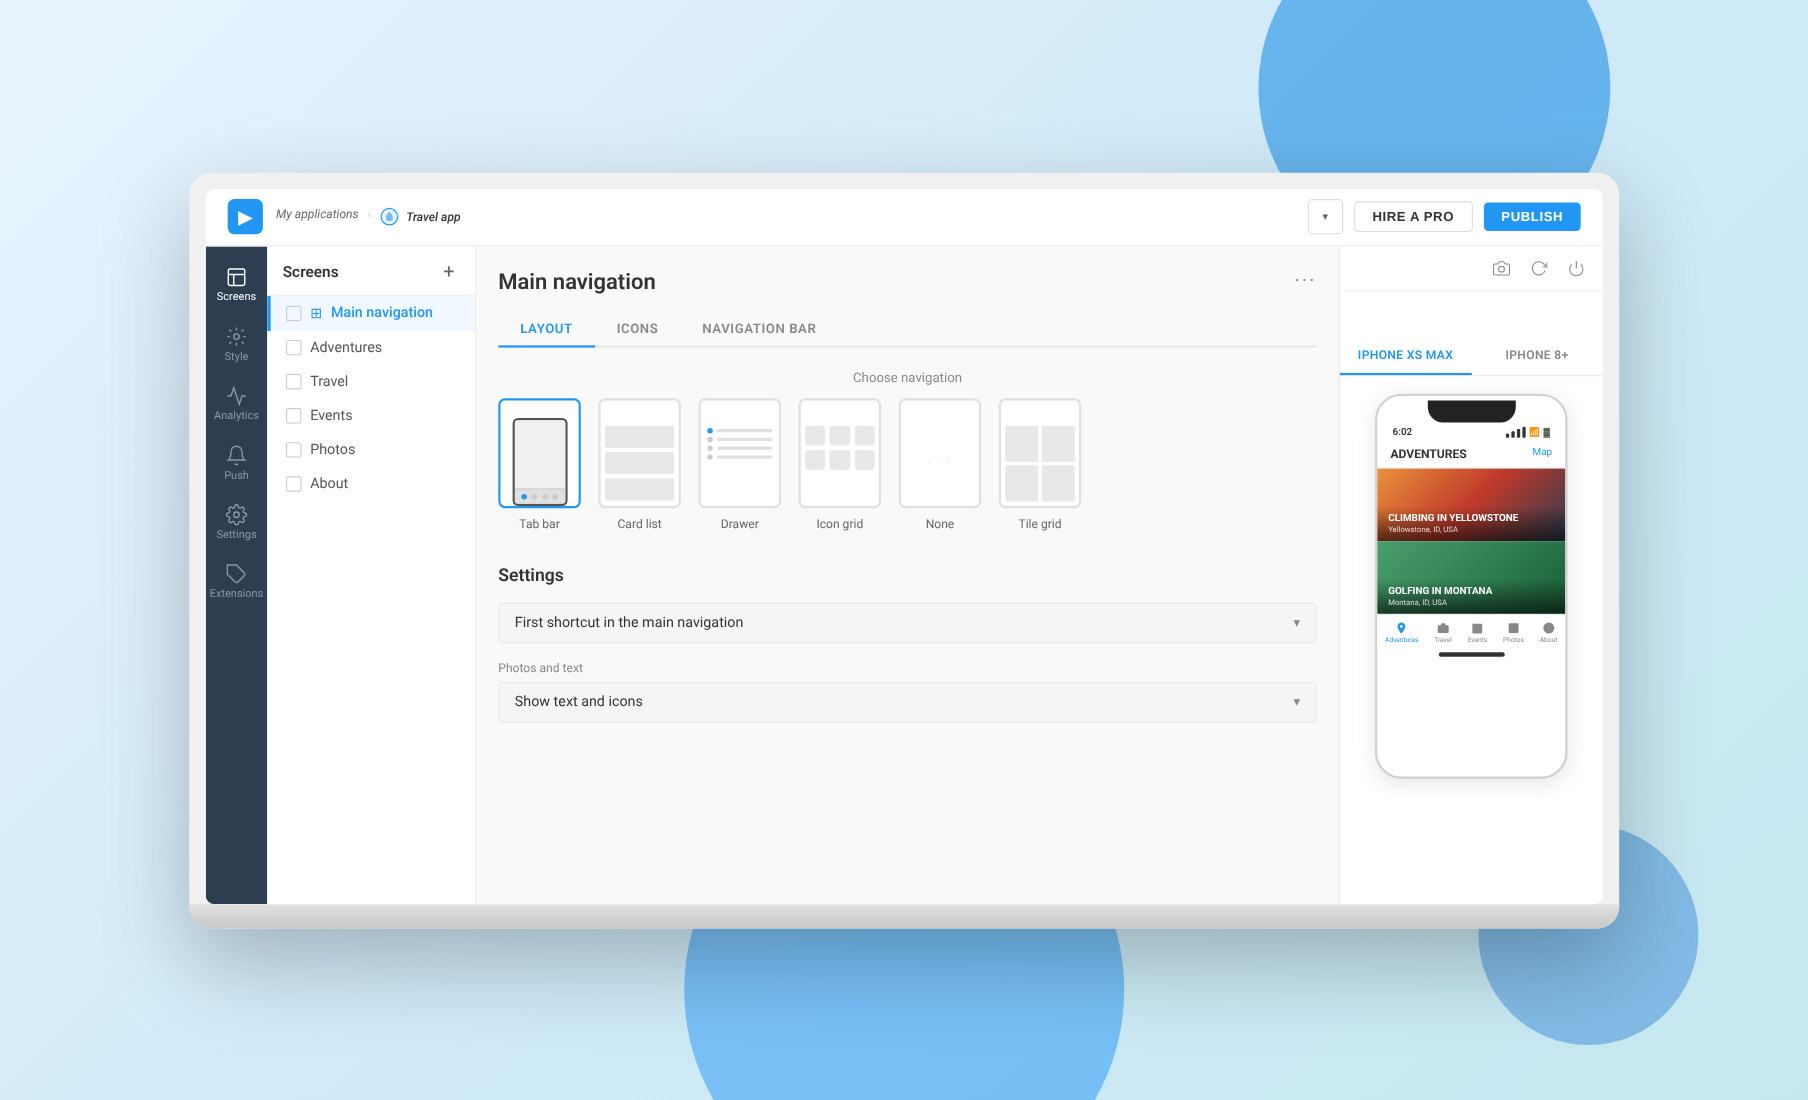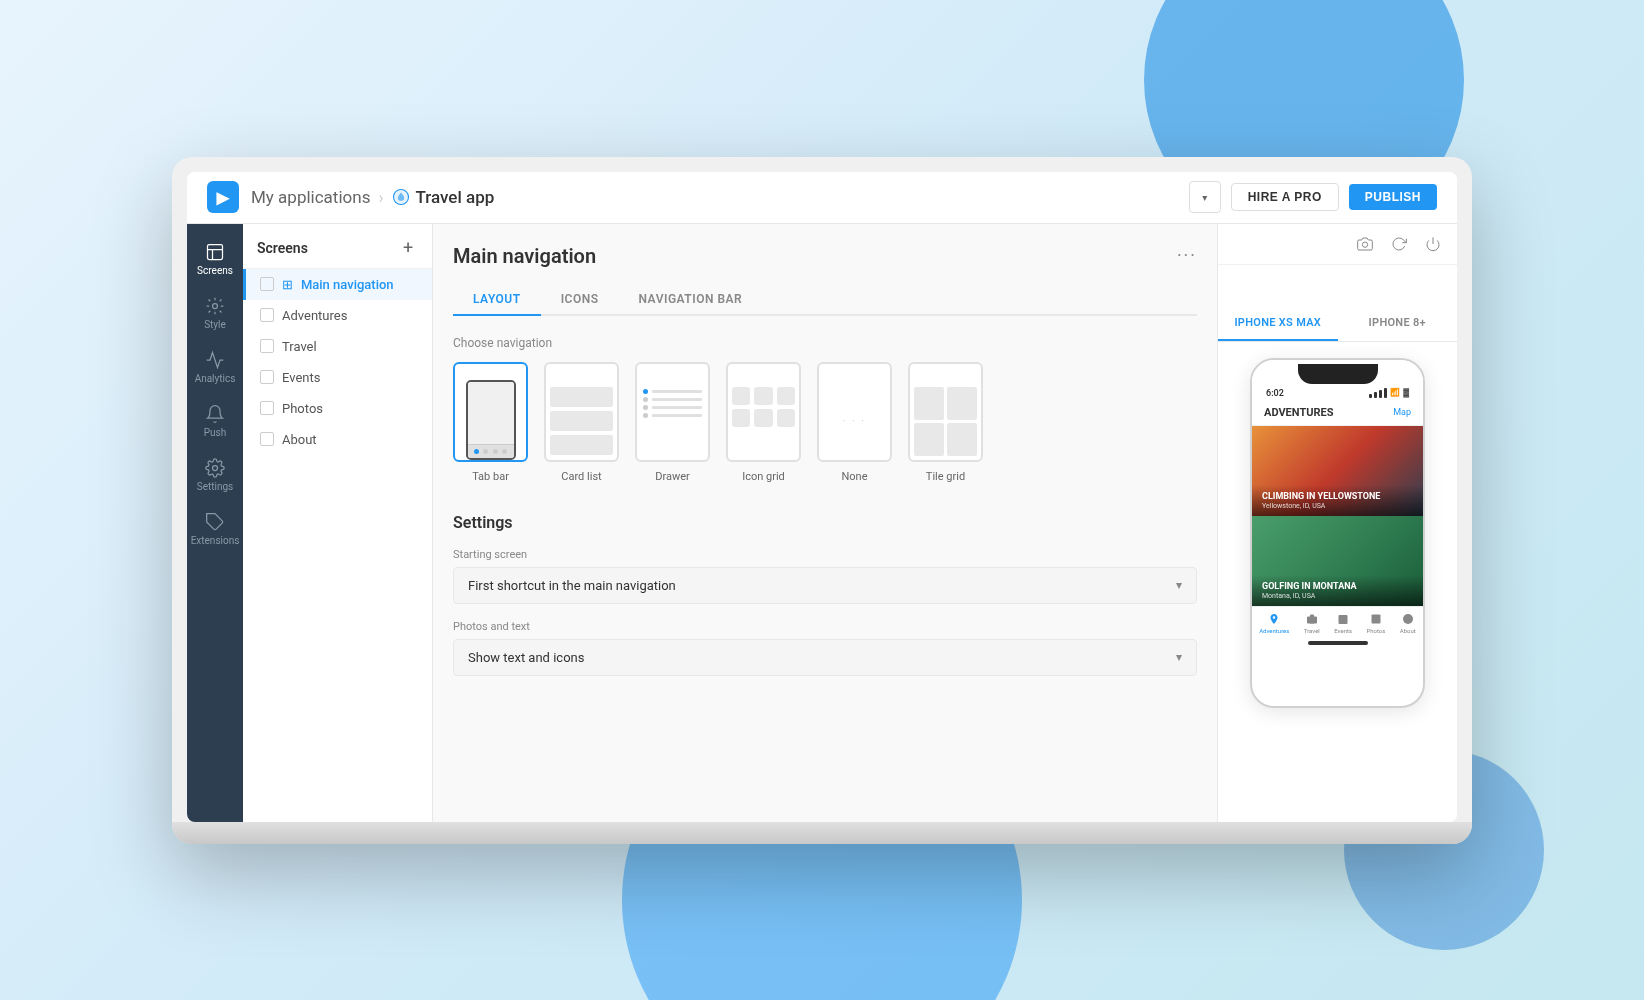--- a/index.html
+++ b/index.html
@@ -93,24 +93,24 @@
       border-radius: 6px;
       display: flex;
       align-items: center;
       justify-content: center;
       color: white;
       font-weight: bold;
       font-size: 16px;
     }
     .topbar-breadcrumb {
       display: flex;
-      align-items: center;
       gap: 8px;
-      font-size: 17px;
+      font-size: 11px;
       color: #666;
+      font-style: italic;
     }
     .breadcrumb-current {
       display: flex;
       align-items: center;
       gap: 6px;
       color: #333;
       font-weight: 500;
     }
     .topbar-actions {
       margin-left: auto;
@@ -291,20 +291,21 @@
     .tab.active {
       color: #2196f3;
       border-bottom: 2px solid #2196f3;
     }
 
     
     .section-label {
       font-size: 12px;
       color: #888;
       margin-bottom: 12px;
+      text-align: center;
     }
 
     
     .nav-choices {
       display: flex;
       gap: 16px;
       margin-bottom: 30px;
     }
     .nav-choice {
       display: flex;
@@ -574,21 +575,21 @@
       font-weight: 700;
       color: #333;
       text-transform: uppercase;
     }
     .phone-header-link {
       font-size: 9px;
       color: #2196f3;
     }
     .adventure-card {
       width: 100%;
-      height: 90px;
+      height: 66px;
       position: relative;
       overflow: hidden;
     }
     .adventure-card-overlay {
       position: absolute;
       bottom: 0;
       left: 0;
       right: 0;
       padding: 6px 10px;
       background: linear-gradient(transparent, rgba(0,0,0,0.6));
@@ -860,21 +861,20 @@
                   <div class="tile-cell"></div>
                 </div>
               </div>
               <span class="nav-choice-label">Tile grid</span>
             </div>
           </div>
 
           <div class="settings-section">
             <h3 class="settings-title">Settings</h3>
             <div class="setting-group">
-              <div class="setting-label">Starting screen</div>
               <div class="setting-select">
                 <span>First shortcut in the main navigation</span>
                 <span class="select-arrow">▾</span>
               </div>
             </div>
             <div class="setting-group">
               <div class="setting-label">Photos and text</div>
               <div class="setting-select">
                 <span>Show text and icons</span>
                 <span class="select-arrow">▾</span>

